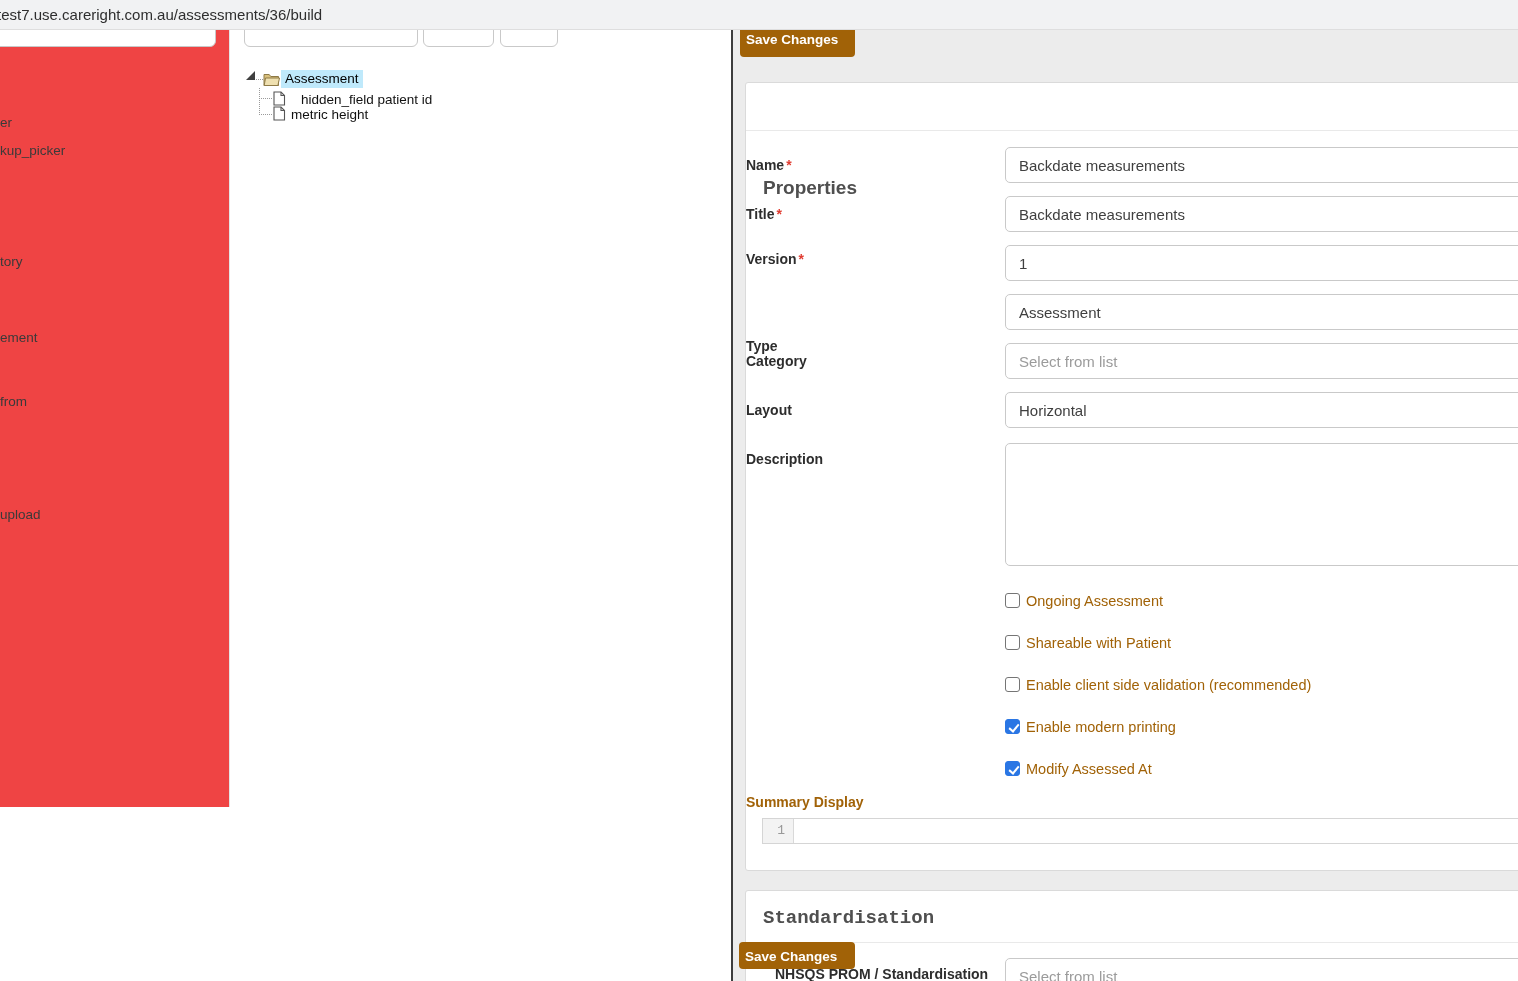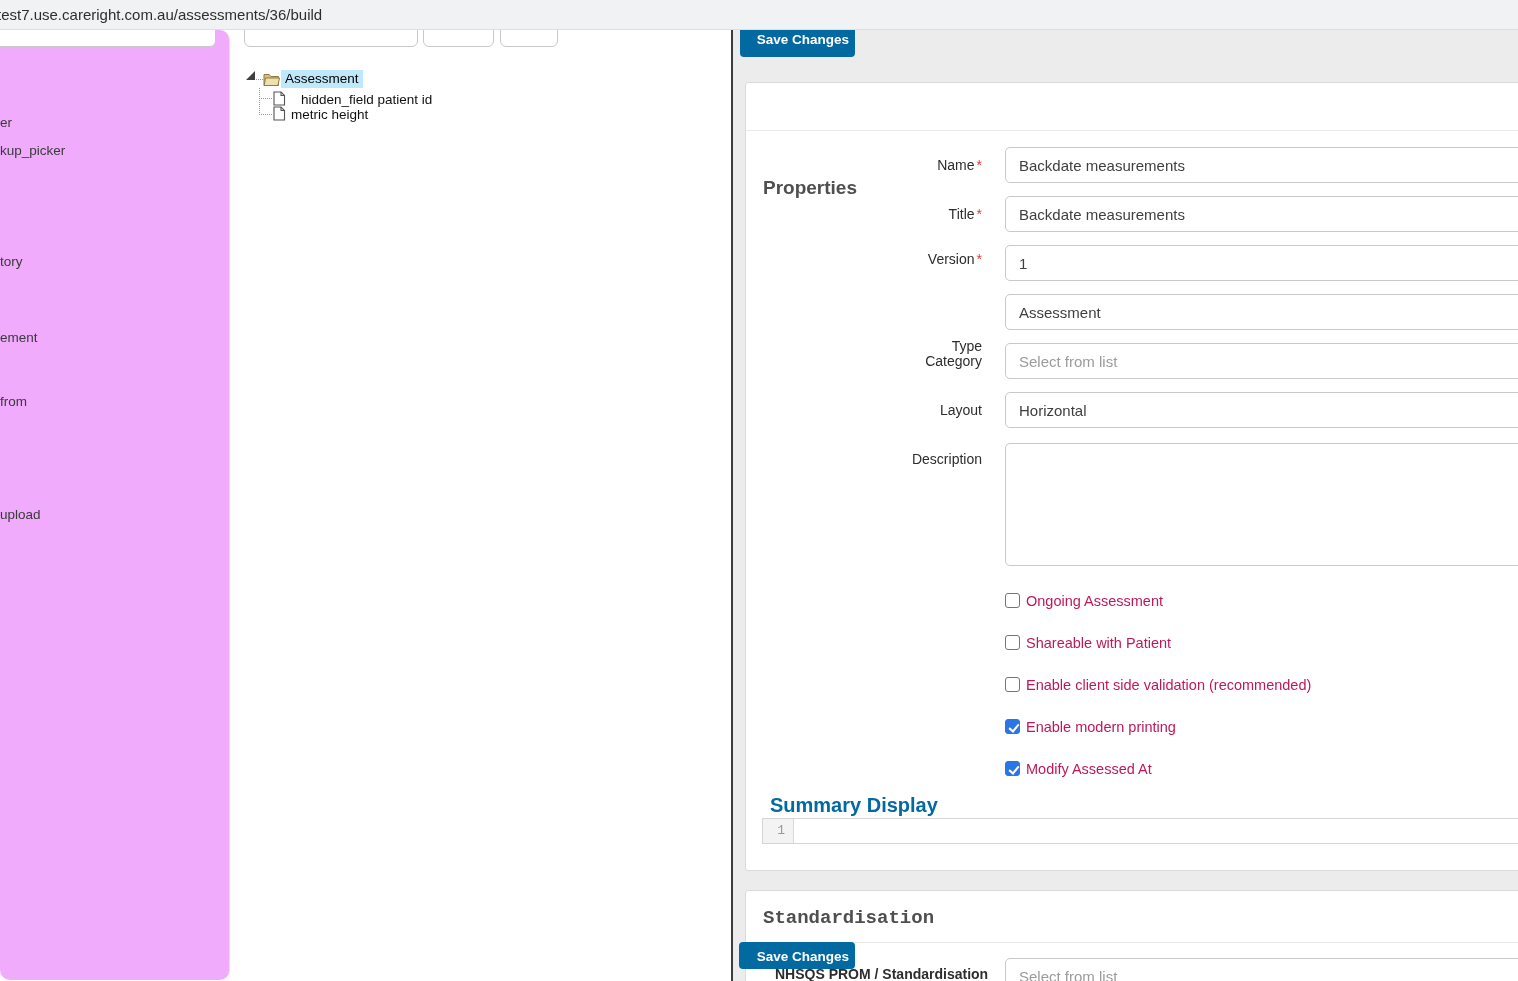--- a/index.html
+++ b/index.html
@@ -14,22 +14,22 @@
     left:0;top:0;width:1518px;height:30px;background:#f1f2f3;
     border-bottom:1px solid #dedede;z-index:10;box-sizing:border-box;
   }
   .urlbar .url{
     position:absolute;left:-3px;top:0;line-height:29px;
     font-size:15px;color:#2e2e2e;white-space:nowrap;
   }
 
   
   .left-panel{
-    left:0;top:30px;width:230px;height:950px;background:#f0abfc;
-    border-right:1px solid #e3e3e3;box-sizing:border-box;z-index:2;border-radius:10px;
+    left:0;top:30px;width:230px;height:777px;background:#ef4444;
+    border-right:1px solid #e3e3e3;box-sizing:border-box;z-index:2;
   }
   .left-panel .mini-input{
     position:absolute;left:-12px;top:-16px;width:228px;height:33px;
     background:#fff;border:1px solid #c8c8c8;border-radius:6px;box-sizing:border-box;
   }
   .palette-label{
     position:absolute;left:0;height:16px;line-height:16px;
     font-size:13.5px;color:#3a3a3a;white-space:nowrap;
   }
 
@@ -70,42 +70,42 @@
   .doc-svg1{position:absolute;left:41px;top:61px;}
   .doc-svg2{position:absolute;left:41px;top:76px;}
 
   
   .resizer{left:731px;top:30px;width:2px;height:951px;background:#3d3d3d;z-index:3;}
 
   
   .right-region{left:733px;top:30px;width:785px;height:951px;background:#ececec;z-index:1;}
 
   .btn-blue{
-    position:absolute;background:#0369a1;color:#fff;font-weight:bold;
-    font-size:13.5px;text-align:right;border:none;border-radius:4px;
+    position:absolute;background:#a16207;color:#fff;font-weight:bold;
+    font-size:13.5px;text-align:left;border:none;border-radius:4px;
     font-family:"Liberation Sans",sans-serif;cursor:pointer;
   }
   .btn-save-top{left:740px;top:21px;width:115px;height:36px;z-index:5;line-height:36px;}
   .btn-save-bottom{left:739px;top:942px;width:116px;height:27px;z-index:6;line-height:27px;}
 
   .card{
     position:absolute;background:#fff;border:1px solid #dadada;border-radius:3px;
     box-sizing:border-box;z-index:2;
   }
   .card-properties{left:745px;top:82px;width:850px;height:789px;}
   .card-standardisation{left:745px;top:890px;width:850px;height:170px;}
 
   .card-title{
     position:absolute;left:17px;font-size:19px;font-weight:bold;color:#4f4f4f;white-space:nowrap;
   }
   .card-divider{position:absolute;left:0;width:100%;border-top:1px solid #e9e9e9;}
 
   .form-label{
-    position:absolute;left:0;width:236px;text-align:right;font-size:14px;
-    font-weight:normal;color:#2d2d2d;height:17px;line-height:17px;white-space:nowrap;
+    position:absolute;left:0;width:236px;text-align:left;font-size:14px;
+    font-weight:bold;color:#2d2d2d;height:17px;line-height:17px;white-space:nowrap;
   }
   .req{color:#e03c31;margin-left:2px;}
   .text-input{
     position:absolute;left:259px;right:-12px;height:36px;box-sizing:border-box;
     border:1px solid #c9c9c9;border-radius:5px;padding:0 13px;font-size:15px;
     color:#3f3f3f;font-family:"Liberation Sans",sans-serif;background:#fff;outline:none;
   }
   .text-input::placeholder{color:#9b9b9b;opacity:1;}
   .textarea-input{
     position:absolute;left:259px;right:-12px;top:360px;height:123px;box-sizing:border-box;
@@ -117,25 +117,25 @@
     position:absolute;left:0;top:2px;width:15px;height:15px;box-sizing:border-box;
     border:1px solid #757575;border-radius:3px;background:#fff;
   }
   .checkbox.checked{background:#2a76e4;border-color:#2a76e4;}
   .checkbox.checked::after{
     content:"";position:absolute;left:4.5px;top:1.5px;width:4px;height:8px;
     border:solid #fff;border-width:0 2px 2px 0;transform:rotate(40deg);
   }
   .check-label{
     position:absolute;left:21px;top:0;height:20px;line-height:20px;
-    font-size:14.5px;color:#be185d;white-space:nowrap;
+    font-size:14.5px;color:#a16207;white-space:nowrap;
   }
 
   .summary-label{
-    position:absolute;left:24px;top:711px;font-size:20px;font-weight:bold;color:#0369a1;
+    position:absolute;left:0;top:711px;font-size:14px;font-weight:bold;color:#a16207;
   }
   .code-editor{
     position:absolute;left:16px;right:-12px;top:735px;height:26px;
     border:1px solid #d5d5d5;box-sizing:border-box;background:#fff;
   }
   .code-gutter{
     position:absolute;left:0;top:0;bottom:0;width:31px;background:#f3f3f3;
     border-right:1px solid #d9d9d9;box-sizing:border-box;
     font-family:"Liberation Mono",monospace;font-size:13px;color:#999;
     text-align:right;padding:4px 8px 0 0;

